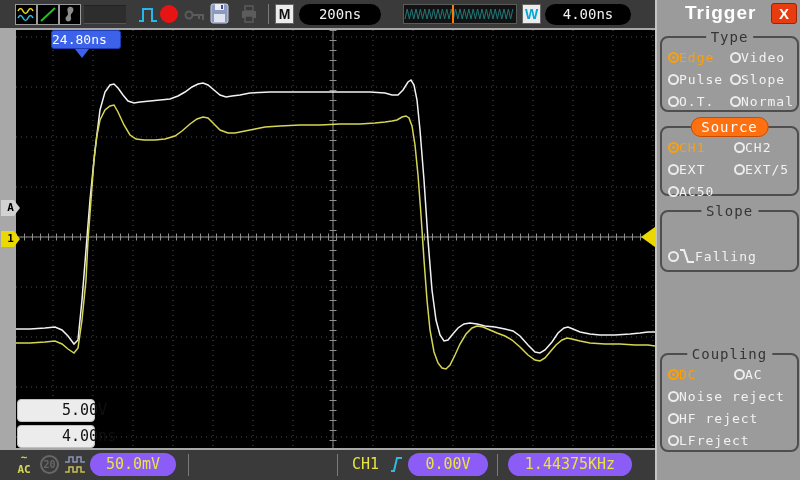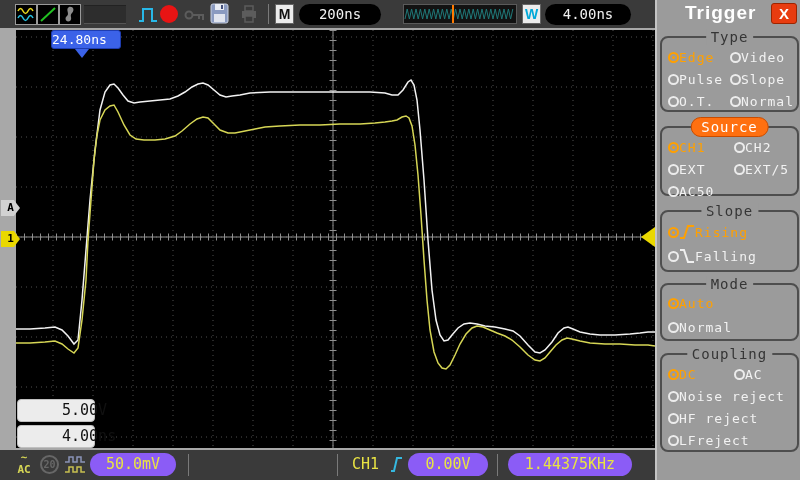--- a/index.html
+++ b/index.html
@@ -202,47 +202,29 @@
           <span>EXT/5</span>
         </div>
       <div class="opt" style="left:6px;top:55px">
         <span class="radio"></span>
           <span>AC50</span>
         </div>
     </div>
 
     <div class="section" style="top:210px;height:62px">
       <span class="section-title">Slope</span>
-      <div class="opt sel" style="left:6px;top:10px;height:20px">
-        <span class="radio"></span>
-        <svg class="edge-glyph" width="16" height="16">
-            <polyline points="1,14 5,14 9,2 15,2"></polyline>
-          </svg>
-        <span>Rising</span>
-        </div>
       <div class="opt" style="left:6px;top:34px;height:20px">
         <span class="radio"></span>
         <svg class="edge-glyph" width="16" height="16">
             <polyline points="1,2 5,2 9,14 15,14"></polyline>
           </svg>
         <span>Falling</span>
         </div>
     </div>
 
-    <div class="section" style="top:283px;height:58px">
-      <span class="section-title">Mode</span>
-      <div class="opt sel" style="left:6px;top:10px">
-        <span class="radio"></span>
-          <span>Auto</span>
-        </div>
-      <div class="opt" style="left:6px;top:34px">
-        <span class="radio"></span>
-          <span>Normal</span>
-        </div>
-    </div>
 
     <div class="section" style="top:353px;height:99px">
       <span class="section-title">Coupling</span>
       <div class="opt sel" style="left:6px;top:11px">
         <span class="radio"></span>
           <span>DC</span>
         </div>
       <div class="opt" style="left:72px;top:11px">
         <span class="radio"></span>
           <span>AC</span>

